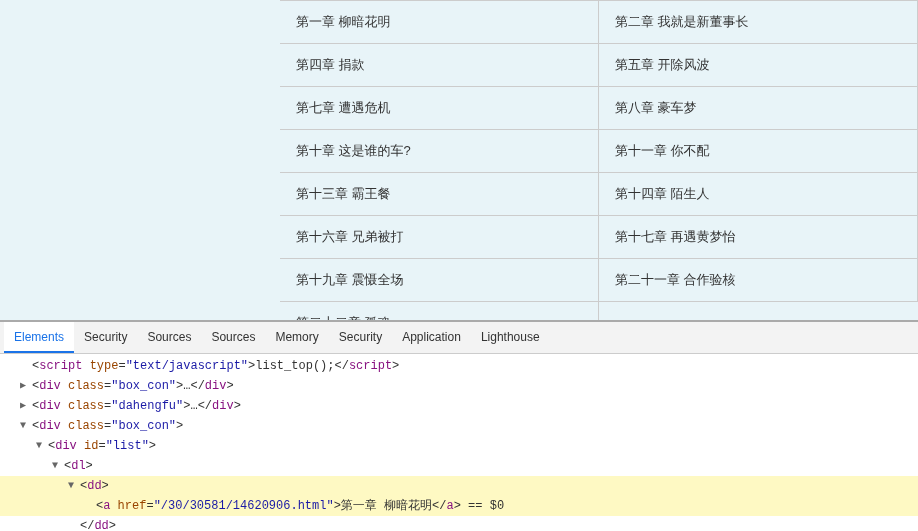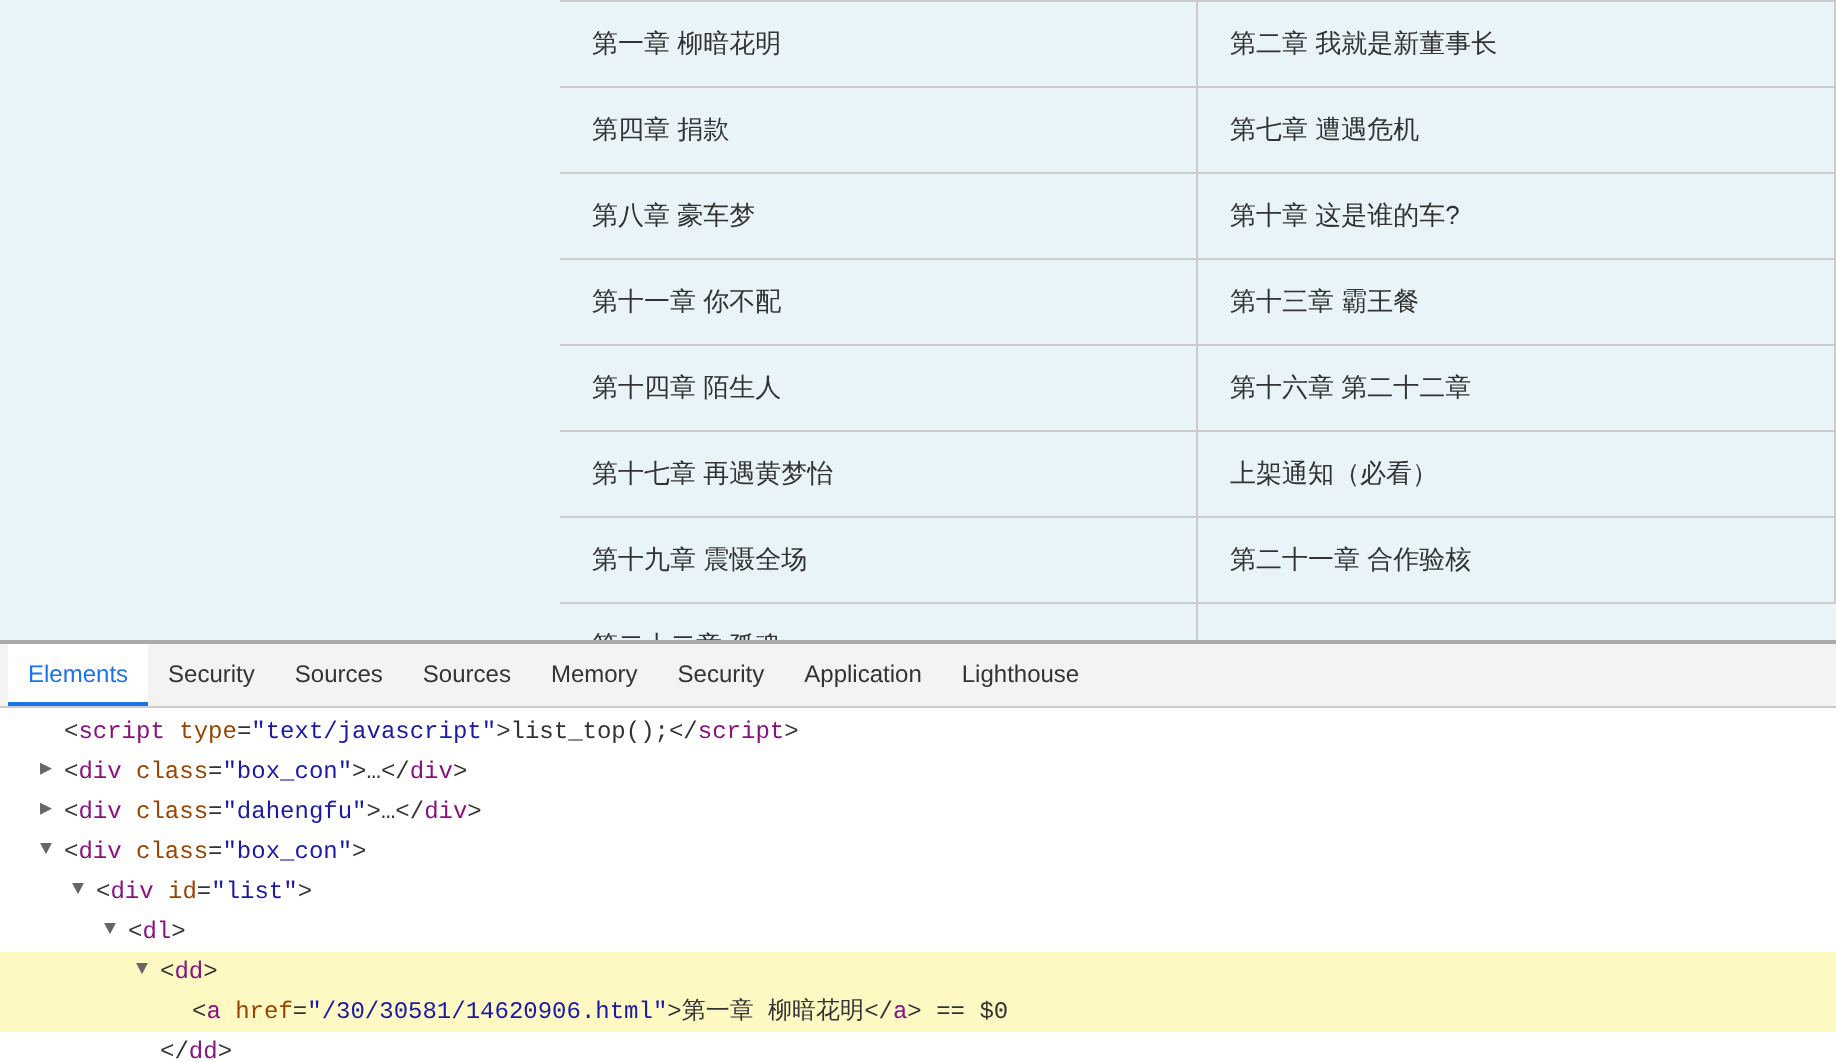--- a/index.html
+++ b/index.html
@@ -116,29 +116,29 @@
   </style>
 </head>
 <body>
 
 <div class="main-content">
   <div class="chapter-grid">
 
   <div class="chapter-cell">第一章 柳暗花明</div>
       <div class="chapter-cell">第二章 我就是新董事长</div>
       <div class="chapter-cell">第四章 捐款</div>
+      <div class="chapter-cell">第五章 开除风波</div>
       <div class="chapter-cell">第七章 遭遇危机</div>
       <div class="chapter-cell">第八章 豪车梦</div>
       <div class="chapter-cell">第十章 这是谁的车?</div>
       <div class="chapter-cell">第十一章 你不配</div>
       <div class="chapter-cell">第十三章 霸王餐</div>
       <div class="chapter-cell">第十四章 陌生人</div>
-      <div class="chapter-cell">第十六章 第二十二章</div>
+      <div class="chapter-cell">第十六章 兄弟被打</div>
       <div class="chapter-cell">第十七章 再遇黄梦怡</div>
-      <div class="chapter-cell">上架通知（必看）</div>
       <div class="chapter-cell">第十九章 震慑全场</div>
       <div class="chapter-cell">第二十一章 合作验核</div>
       <div class="chapter-cell">第二十二章 孤魂</div>
     </div>
 </div>
 
 <div class="devtools">
   <div class="devtools-tabs">
 
   <div class="devtools-tab active">Elements</div>

